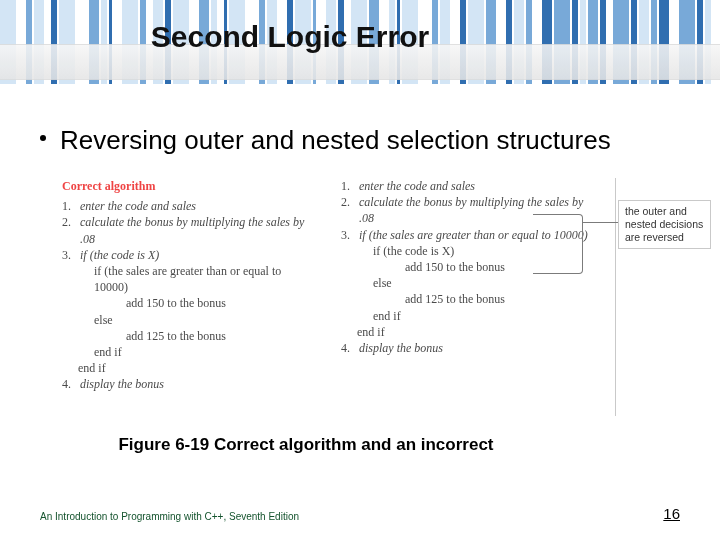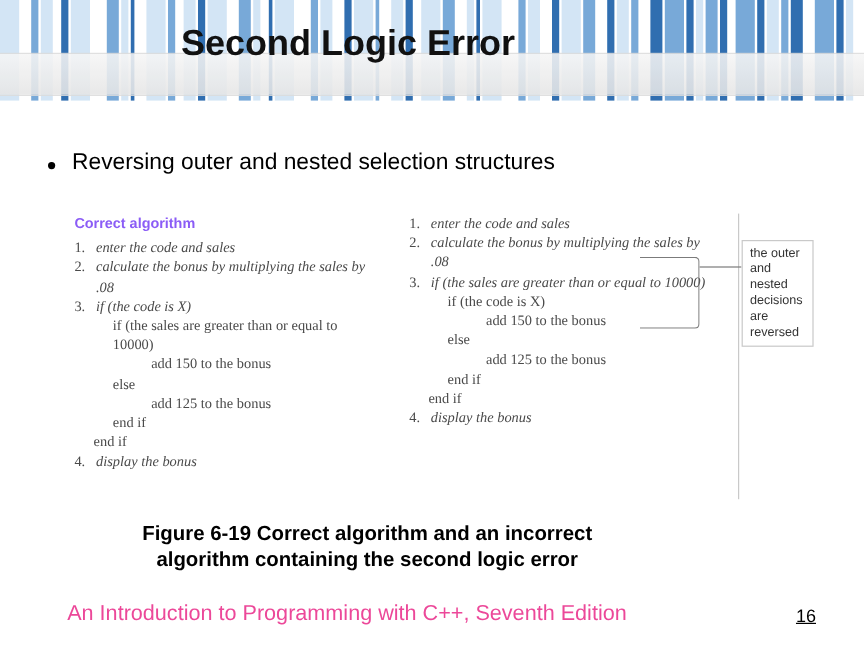--- a/index.html
+++ b/index.html
@@ -71,21 +71,21 @@
   }
   .bullet-dot {
     width: 6px; height: 6px;
     background: #000;
     border-radius: 50%;
     margin-top: 10px;
     margin-right: 14px;
     flex: none;
   }
   .bullet-text {
-    font-size: 19px;
+    font-size: 26px;
     color: #000;
   }
 
   .figure {
     position: absolute;
     top: 178px;
     left: 56px;
     width: 560px;
     height: 238px;
     z-index: 2;
@@ -97,43 +97,43 @@
     position: absolute;
     top: 0;
     width: 255px;
     font-size: 11.5px;
     color: #3a3a3a;
     line-height: 1.35;
   }
   .algo.left { left: 6px; }
   .algo.right { left: 285px; }
   .algo h4 {
-    font-family: Liberation Sans, sans-serif;
+    font-family: Liberation Serif, serif;
     font-weight: bold;
     font-size: 12px;
-    color: #8b5cf6;
+    color: #ef4444;
     margin-bottom: 4px;
   }
   .handw {
     font-family: "Comic Sans MS", "Segoe Script", cursive;
     color: #4a4a4a;
     font-size: 12px;
   }
   .step { display: flex; }
   .step .num { width: 18px; flex: none; }
   .step .txt { flex: 1; font-style: italic; }
   .ind1 { padding-left: 16px; }
   .ind2 { padding-left: 32px; }
   .ind4 { padding-left: 64px; }
 
   .callout {
     position: absolute;
     top: 200px;
     left: 618px;
-    width: 60px;
+    width: 93px;
     font-size: 10.5px;
     color: #333;
     line-height: 1.25;
     border: 1px solid #c9c9c9;
     background: #fff;
     padding: 4px 6px;
     z-index: 3;
   }
   .callout-lines {
     position: absolute;
@@ -167,24 +167,23 @@
     font-weight: bold;
     color: #000;
     z-index: 2;
     line-height: 1.3;
   }
 
   .footer-left {
     position: absolute;
     left: 40px;
     bottom: 18px;
-    font-size: 18px;
-    color: #ec4899;
-    z-index: 2;
-    margin-left: 16px;
+    font-size: 10px;
+    color: #14532d;
+    z-index: 2;
   }
   .footer-right {
     position: absolute;
     right: 40px;
     bottom: 18px;
     font-size: 15px;
     color: #000;
     z-index: 2;
     text-decoration: underline;
   }
@@ -266,17 +265,16 @@
 </div>
 
 <div class="callout-lines">
   <div class="br"></div>
   <div class="lead"></div>
 </div>
 <div class="callout">the outer and nested decisions are reversed</div>
 
 <div class="caption">
   <span>Figure 6-19 Correct algorithm and an incorrect</span><br>
-  <span>algorithm containing the second logic error</span>
 </div>
 
 <div class="footer-left">An Introduction to Programming with C++, Seventh Edition</div>
 <div class="footer-right">16</div>
 
 </body></html>

